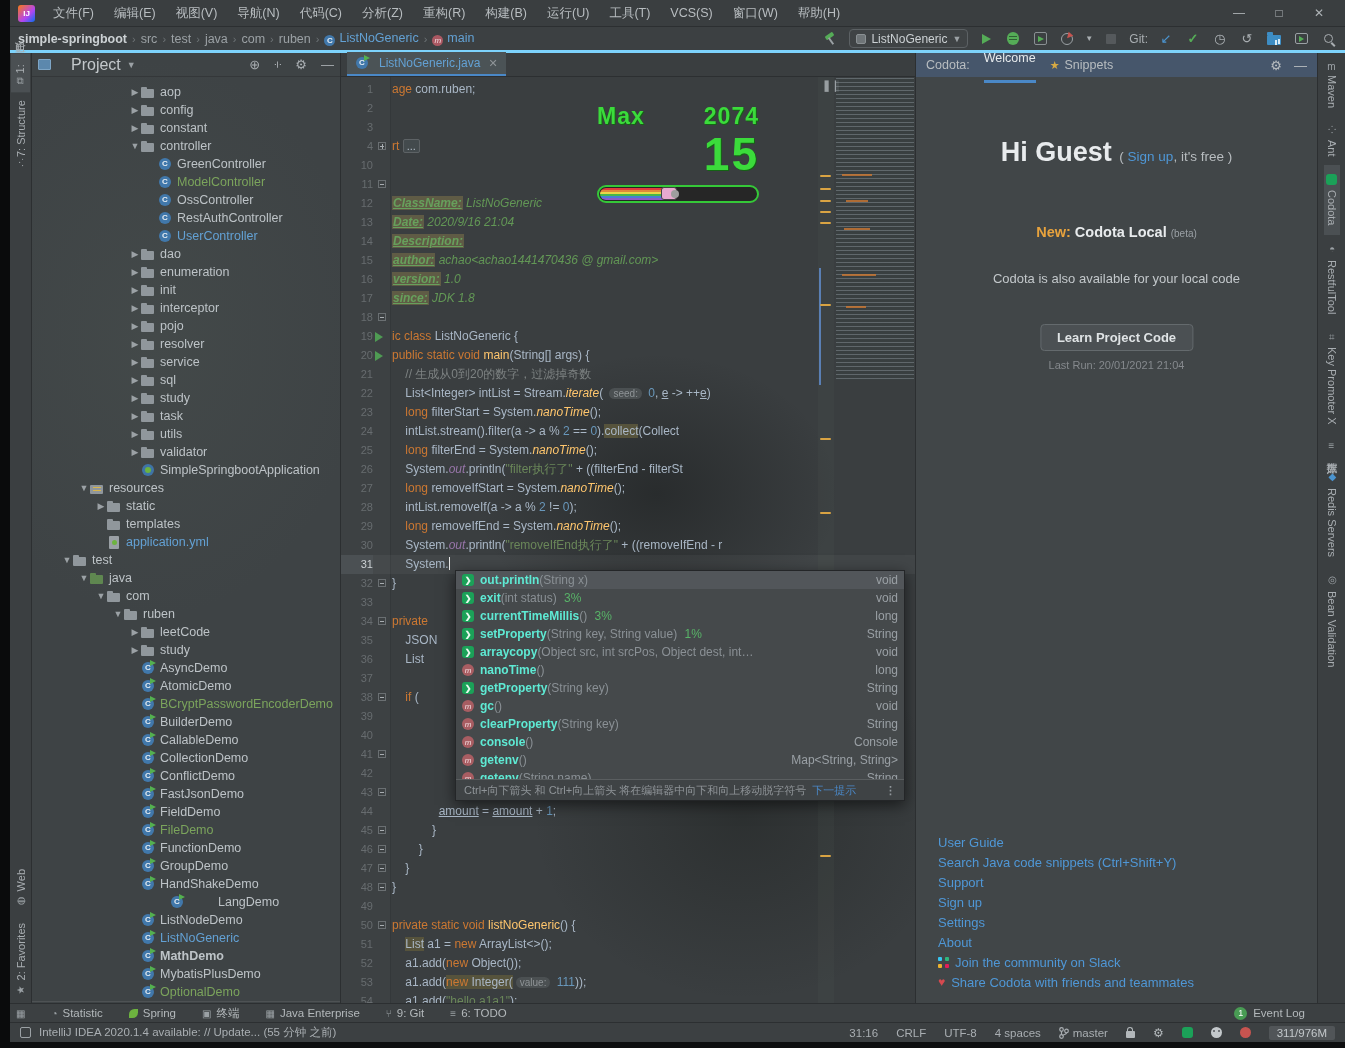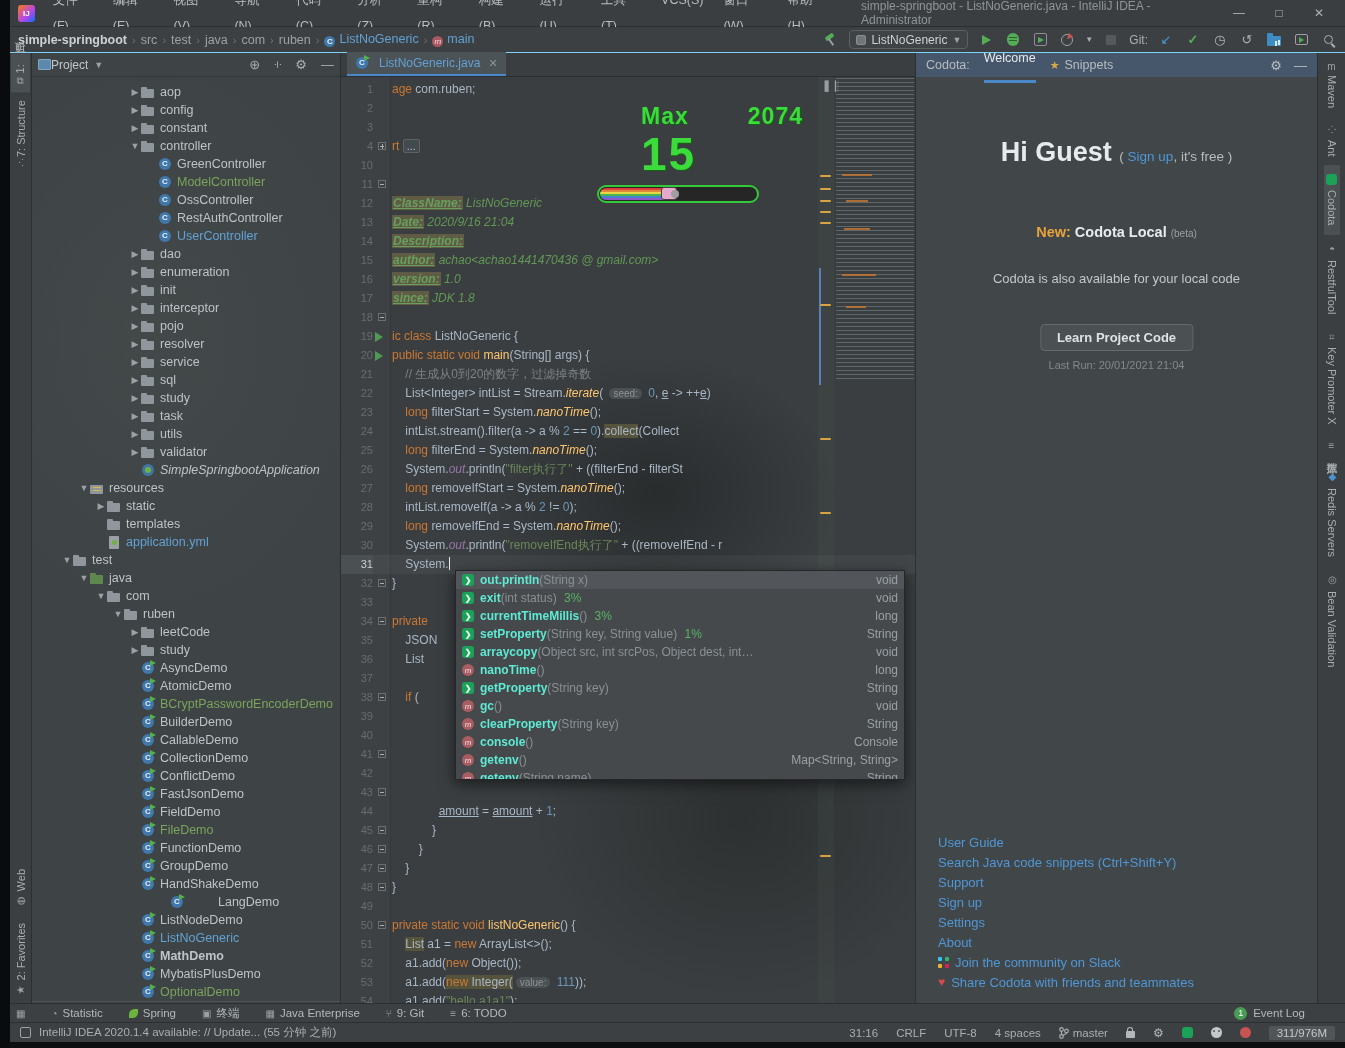--- a/index.html
+++ b/index.html
@@ -7,21 +7,21 @@
   #app{position:relative;width:1345px;height:1048px;background:#0e0f10;overflow:hidden;color:#bdc3c7;}
   .abs{position:absolute;}
   
   #titlebar{left:10px;top:0;width:1335px;height:27px;background:#3a3e40;border-bottom:1px solid #2c2f31;display:flex;align-items:center;padding:0 6px;}
   .logo{width:17px;height:17px;border-radius:3px;background:linear-gradient(135deg,#f97a12,#b345f1 60%,#066fef);color:#fff;font-size:8px;font-weight:bold;display:flex;align-items:center;justify-content:center;margin:0 8px 0 2px;}
   .menu-item{color:#b8bdc0;font-size:12.5px;padding:0 10px;line-height:26px;cursor:default;}
   #wintitle{color:#8f9598;font-size:12px;margin-left:22px;}
   .winbtns{margin-left:auto;display:flex;}
   .winbtn{width:40px;text-align:center;color:#aeb3b6;font-size:12px;line-height:26px;}
   
-  #navbar{left:10px;top:27px;width:1335px;height:26px;background:#3c4042;border-bottom:1px solid #7dd3fc;display:flex;align-items:center;padding:0 8px;}
+  #navbar{left:10px;top:27px;width:1335px;height:26px;background:#3c4042;border-bottom:3px solid #7dd3fc;display:flex;align-items:center;padding:0 8px;}
   .crumb{font-size:12.5px;color:#9ba1a5;}
   .crumb.root{color:#ccd1d4;font-weight:bold;}
   .crumb.blue{color:#63a1d4;}
   .crumb-sep{color:#6e7477;margin:0 5px;font-size:11px;}
   .mini-class{display:inline-flex;width:11px;height:11px;border-radius:50%;background:#4178ab;color:#e8eef3;font-size:8px;font-weight:bold;align-items:center;justify-content:center;margin-right:4px;vertical-align:-1px;}
   .mini-method{display:inline-flex;width:11px;height:11px;border-radius:50%;background:#aa5862;color:#f2dde0;font-size:8px;font-style:italic;align-items:center;justify-content:center;margin-right:4px;vertical-align:-1px;}
   #toolbar{margin-left:auto;display:flex;align-items:center;gap:9px;}
   .tb{width:18px;height:18px;display:flex;align-items:center;justify-content:center;font-size:13px;color:#a9aeb2;}
   .combo{display:flex;align-items:center;height:19px;border:1px solid #5c6164;border-radius:4px;background:#3f4345;padding:0 6px;gap:5px;}
   .combo .appic{width:10px;height:10px;border-radius:2px;background:#6f7578;border:1px solid #8a9093;}
@@ -51,21 +51,21 @@
   
   #leftstrip{left:10px;top:53px;width:22px;height:950px;background:#3b3f41;border-right:1px solid #2c2f31;display:flex;flex-direction:column;align-items:center;}
   .vtab{writing-mode:vertical-rl;transform:rotate(180deg);font-size:11px;color:#a9aeb2;padding:8px 2px;display:flex;align-items:center;gap:4px;}
   .vtab.active{background:#4b5053;}
   #leftstrip .spacer{flex:1;}
   .vicon{font-size:10px;color:#9ba1a5;transform:rotate(90deg);}
   
   #project{left:32px;top:53px;width:309px;height:950px;background:#3e4345;border-right:1px solid #2c2f31;
     background-image:radial-gradient(ellipse 300px 400px at 40% 30%,rgba(90,100,92,.18),transparent 70%);}
   #projhead{height:24px;display:flex;align-items:center;padding:0 6px;border-bottom:1px solid #343739;}
-  #projhead .ptitle{font-size:12px;color:#c3c8cb;margin-left:0;}
+  #projhead .ptitle{font-size:16px;color:#c3c8cb;margin-left:20px;}
   #projhead .parr{font-size:9px;color:#9ba1a5;margin-left:6px;}
   #projhead .ph-ic{margin-left:14px;color:#a9aeb2;font-size:13px;}
   #projhead .ph-first{margin-left:auto;}
   .ptabicon{width:13px;height:11px;background:#5c88ad;border-radius:1px;border:1px solid #7ea6c6;}
   #tree{position:relative;height:925px;overflow:hidden;padding-top:6px;}
   .trow{height:18px;display:flex;align-items:center;font-size:12.5px;color:#bdc3c7;white-space:nowrap;}
   .trow.selected{background:#4e5254;}
   .trow .arrow{width:12px;font-size:9px;color:#9ba1a5;text-align:center;flex:none;}
   .trow .lbl.c-green{color:#7ba45c;}
   .trow .lbl.c-blue{color:#63a1d4;}
@@ -103,21 +103,21 @@
   .caret{display:inline-block;width:1.5px;height:13px;background:#e8e8e8;vertical-align:-2px;}
   .sg-k{color:#cc7832;} .sg-t{color:#a9b7c6;} .sg-s{color:#6a8759;} .sg-n{color:#6897bb;}
   .sg-c{color:#7d8282;} .sg-jd{color:#629755;font-style:italic;}
   .sg-jdt{color:#67a05c;font-style:italic;font-weight:bold;text-decoration:underline;background:rgba(173,152,80,.32);padding:0 1px;}
   .sg-m{color:#ffc66d;} .sg-im{color:#ffc66d;font-style:italic;}
   .sg-f{color:#9876aa;font-style:italic;} .sg-u{color:#a9b7c6;text-decoration:underline;}
   .sg-hl{color:#a9b7c6;background:#56533c;} .sg-hlk{color:#cc7832;background:#56533c;} .sg-hlt{color:#a9b7c6;background:#56533c;}
   .sg-hint{background:#4b5052;color:#8e9396;border-radius:7px;font-size:10px;padding:0 4px;margin:0 3px;}
   .sg-fold{color:#b3bfc9;background:#434a4d;border:1px solid #5d6265;border-radius:2px;padding:0 3px;font-size:11px;}
   
-  #pm{position:absolute;left:256px;top:26px;width:162px;color:#3bdb3b;font-family:"DejaVu Sans Mono",monospace;text-align:left;text-shadow:1px 1px 0 #146414;margin-left:44px;}
+  #pm{position:absolute;left:256px;top:26px;width:162px;color:#3bdb3b;font-family:"DejaVu Sans Mono",monospace;text-align:right;text-shadow:1px 1px 0 #146414;}
   #pm .maxline{display:flex;justify-content:space-between;font-size:23px;font-weight:bold;letter-spacing:1px;}
   #pm .combo-big{font-size:46px;font-weight:bold;line-height:48px;letter-spacing:2px;}
   #nyanbar{position:absolute;left:256px;top:108px;width:162px;height:18px;border:2px solid #35c838;border-radius:9px;background:#262626;overflow:hidden;}
   #nyanfill{position:absolute;left:1px;top:1px;width:68px;height:12px;border-radius:6px 0 0 6px;
     background:linear-gradient(180deg,#e03c3c 0 2px,#e2883b 2px 4px,#e8d54a 4px 6px,#49b749 6px 8px,#4a7fd4 8px 10px,#8a5bc7 10px 12px);}
   #nyancat{position:absolute;left:62px;top:0;width:16px;height:13px;background:#e8a9cf;border:1px solid #444;border-radius:3px;}
   #nyancat::after{content:"";position:absolute;right:-3px;top:2px;width:8px;height:8px;border-radius:50%;background:#9e9e9e;}
   .pause{position:absolute;left:481px;top:2px;color:#9ba1a5;font-size:11px;font-weight:bold;letter-spacing:1px;}
   
   #stripe{position:absolute;left:477px;top:0;width:16px;height:926px;background:rgba(120,130,120,.07);}
@@ -209,21 +209,20 @@
         <span class="menu-item">代码(C)</span>
         <span class="menu-item">分析(Z)</span>
         <span class="menu-item">重构(R)</span>
         <span class="menu-item">构建(B)</span>
         <span class="menu-item">运行(U)</span>
         <span class="menu-item">工具(T)</span>
         <span class="menu-item">VCS(S)</span>
         <span class="menu-item">窗口(W)</span>
         <span class="menu-item">帮助(H)</span>
       </div>
-    <div id="wintitle">simple-springboot - ListNoGeneric.java - IntelliJ IDEA - Administrator</div>
     <div class="winbtns">
       <div class="winbtn">—</div>
       <div class="winbtn">□</div>
       <div class="winbtn">✕</div>
     </div>
   </div>
 
   <div class="abs" id="navbar">
     <div id="crumbs" style="display:flex;align-items:center;">
         <span class="crumb root"><span>simple-springboot</span></span>
@@ -413,21 +412,21 @@
         <div class="trow" style="padding-left: 97px;">
           <span class="arrow">▶</span>
           <span class="tico folder"></span>
           <span class="lbl">utils</span>
         </div>
         <div class="trow" style="padding-left: 97px;">
           <span class="arrow">▶</span>
           <span class="tico folder"></span>
           <span class="lbl">validator</span>
         </div>
-        <div class="trow" style="padding-left: 97px; font-style: italic;">
+        <div class="trow" style="padding-left: 97px;">
           <span class="arrow"></span>
           <span class="tico boot"></span>
           <span class="lbl">SimpleSpringbootApplication</span>
         </div>
         <div class="trow" style="padding-left: 46px;">
           <span class="arrow">▼</span>
           <span class="tico resfolder"></span>
           <span class="lbl">resources</span>
         </div>
         <div class="trow" style="padding-left: 63px;">
@@ -728,20 +727,25 @@
             <span class="pi-ic pi-method">m</span>
             <span><span class="pname">getenv</span><span class="pparams">()</span></span>
             <span class="pret">Map&lt;String, String&gt;</span>
           </div>
           <div class="pitem">
             <span class="pi-ic pi-method">m</span>
             <span><span class="pname">getenv</span><span class="pparams">(String name)</span></span>
             <span class="pret">String</span>
           </div>
         </div>
+      <div id="pfooter">
+        <span>Ctrl+向下箭头 和 Ctrl+向上箭头 将在编辑器中向下和向上移动脱字符号</span>
+        <span class="link">下一提示</span>
+        <span class="dots">⋮</span>
+      </div>
     </div>
   </div>
 
   <div class="abs" id="codota">
     <div id="codhead">
       <span class="clabel">Codota:</span>
       <span class="ctab">Welcome</span>
       <span class="ctab2">
         <span class="star">★</span>
         <span>Snippets</span>

